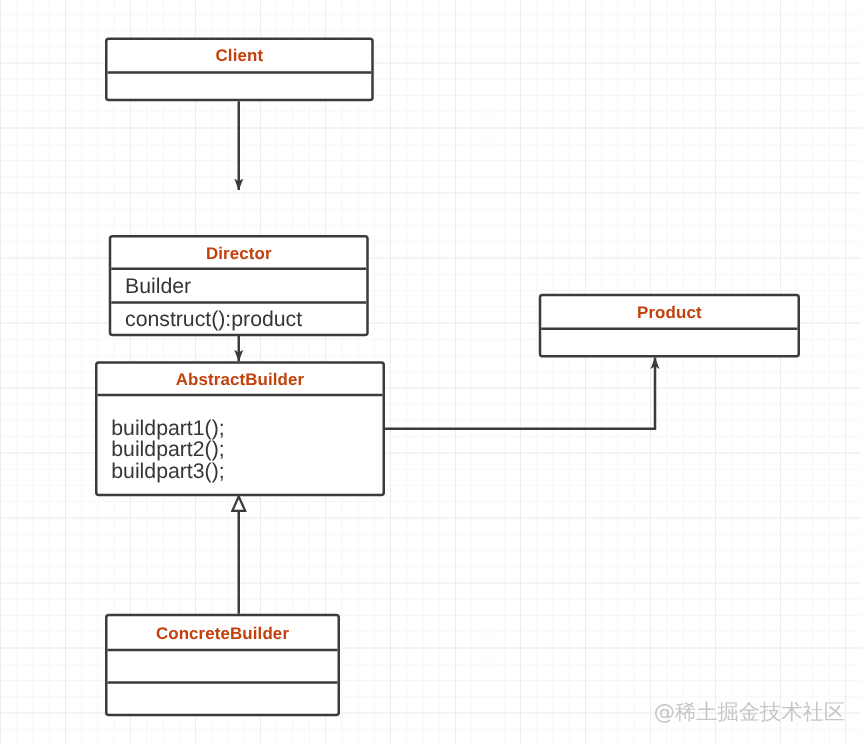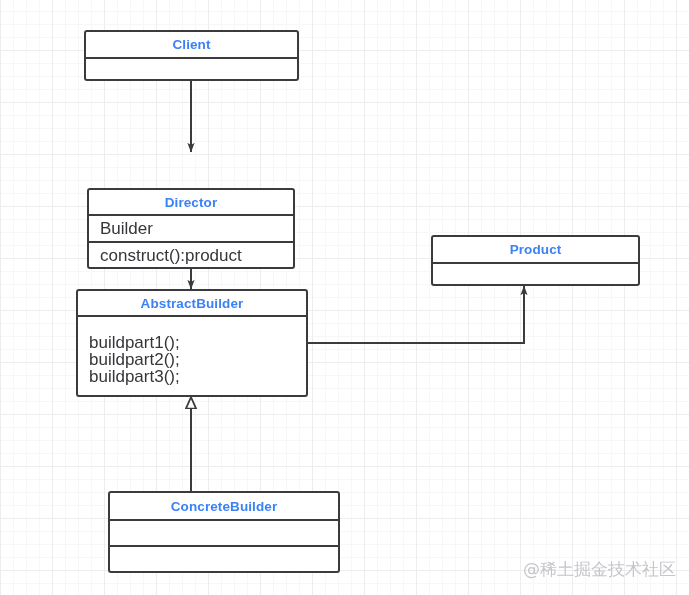--- a/index.html
+++ b/index.html
@@ -44,21 +44,21 @@
     border-radius: 3px;
     background: #ffffff;
     display: flex;
     flex-direction: column;
   }
   .uml-title {
     box-sizing: border-box;
     text-align: center;
     font-weight: bold;
     font-size: 13.5px;
-    color: #3b82f6;
+    color: #c2410c;
     display: flex;
     align-items: center;
     justify-content: center;
     letter-spacing: 0.1px;
   }
   .uml-compartment {
     box-sizing: border-box;
     border-top: 2px solid #3b3b3d;
     font-size: 17px;
     color: #36363a;
@@ -76,21 +76,21 @@
   #node-client   .uml-compartment { height: 22px; }
 
   #node-director    { left: 87px;  top: 152px; width: 208px; height: 81px; margin-top: 36px; }
   #node-director .uml-title       { height: 25px; }
   #node-director .uml-compartment { height: 27px; }
 
   #node-abstractbuilder { left: 76px; top: 289px; width: 232px; height: 108px; }
   #node-abstractbuilder .uml-title       { height: 25px; }
   #node-abstractbuilder .uml-compartment { height: 81px; padding-top: 17px; }
 
-  #node-concretebuilder { left: 84px; top: 491px; width: 232px; height: 82px; margin-left: 24px; }
+  #node-concretebuilder { left: 84px; top: 491px; width: 188px; height: 82px; }
   #node-concretebuilder .uml-title       { height: 26px; }
   #node-concretebuilder .uml-compartment { height: 26px; }
 
   #node-product     { left: 431px; top: 235px; width: 209px; height: 51px; }
   #node-product  .uml-title       { height: 25px; }
   #node-product  .uml-compartment { height: 22px; }
 
   .watermark {
     position: absolute;
     right: 13px;

